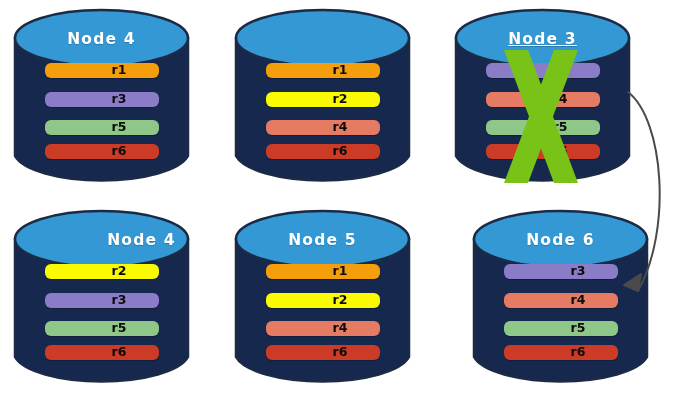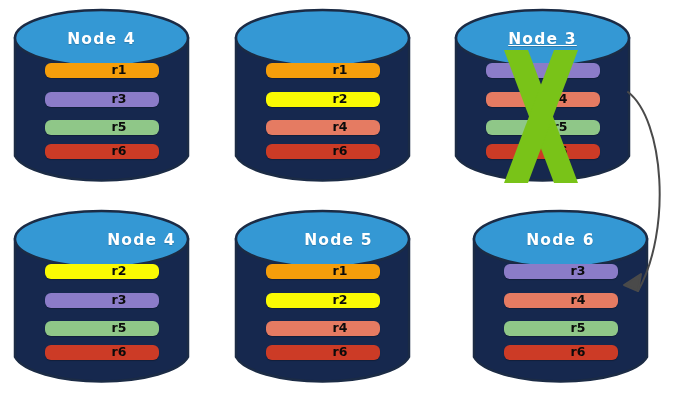--- a/index.html
+++ b/index.html
@@ -129,21 +129,21 @@
     <div class="record-bar" style="left:32px; top:84px; width:114px; height:15px; background:#8B7CC8;">r3</div>
     <div class="record-bar" style="left:32px; top:112px; width:114px; height:15px; background:#8FC788;">r5</div>
     <div class="record-bar" style="left:32px; top:136px; width:114px; height:15px; background:#CC3B26;">r6</div>
   </div>
 
   <div class="node-group" style="left:234px; top:209px; width:177px; height:178px;">
     <svg class="cyl-svg" width="177" height="178" viewBox="0 0 177 178">
       <path d="M2,30 L2,148 A88,30 0 0 0 175,148 L175,30 Z" fill="#16284E" stroke="#1B2B45" stroke-width="2.5"></path>
       <ellipse cx="88.5" cy="30" rx="86.5" ry="28" fill="#3498D4" stroke="#1B2B45" stroke-width="2.5"></ellipse>
     </svg>
-    <div class="node-title" style="top:22px;margin-left:16px;">Node  5</div>
+    <div class="node-title" style="top:22px;">Node  5</div>
     <div class="record-bar" style="left:32px; top:55px; width:114px; height:15px; background:#F59E0B;">r1</div>
     <div class="record-bar" style="left:32px; top:84px; width:114px; height:15px; background:#FAFA03;">r2</div>
     <div class="record-bar" style="left:32px; top:112px; width:114px; height:15px; background:#E57B62;">r4</div>
     <div class="record-bar" style="left:32px; top:136px; width:114px; height:15px; background:#CC3B26;">r6</div>
   </div>
 
   <div class="node-group" style="left:472px; top:209px; width:177px; height:178px;">
     <svg class="cyl-svg" width="177" height="178" viewBox="0 0 177 178">
       <path d="M2,30 L2,148 A88,30 0 0 0 175,148 L175,30 Z" fill="#16284E" stroke="#1B2B45" stroke-width="2.5"></path>
       <ellipse cx="88.5" cy="30" rx="86.5" ry="28" fill="#3498D4" stroke="#1B2B45" stroke-width="2.5"></ellipse>

